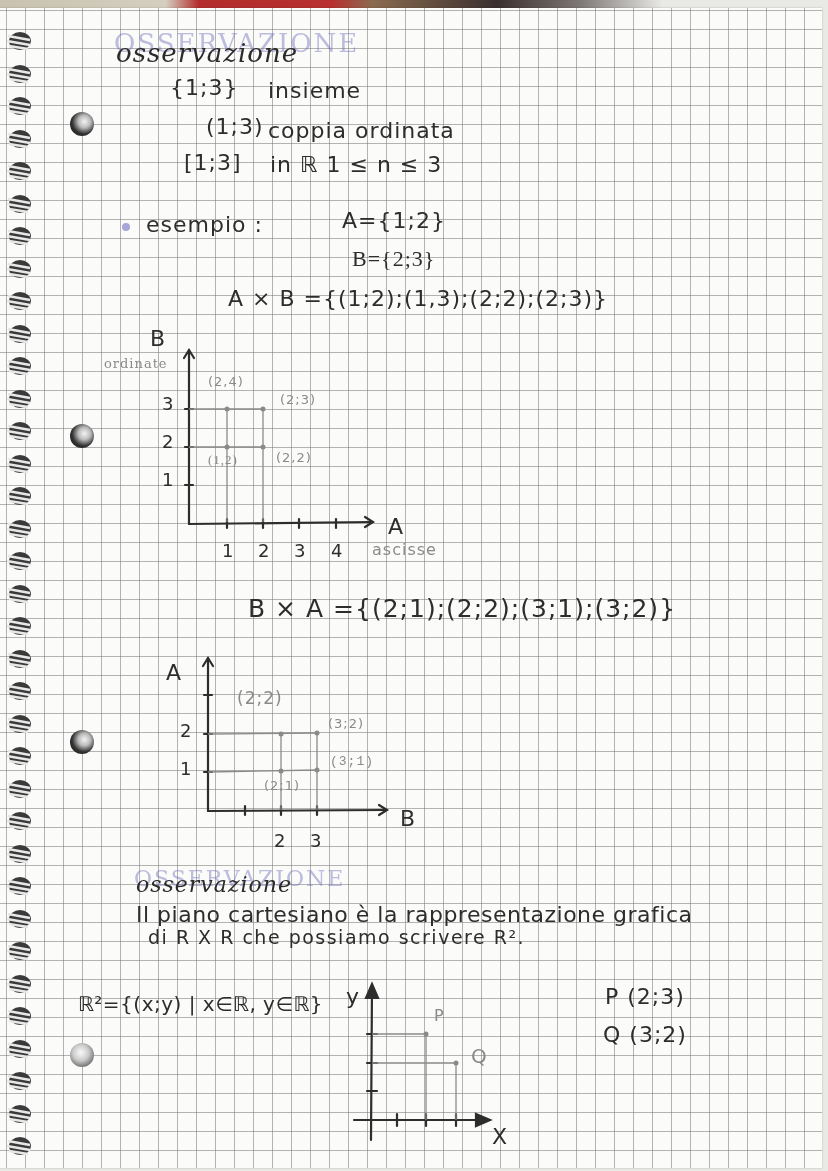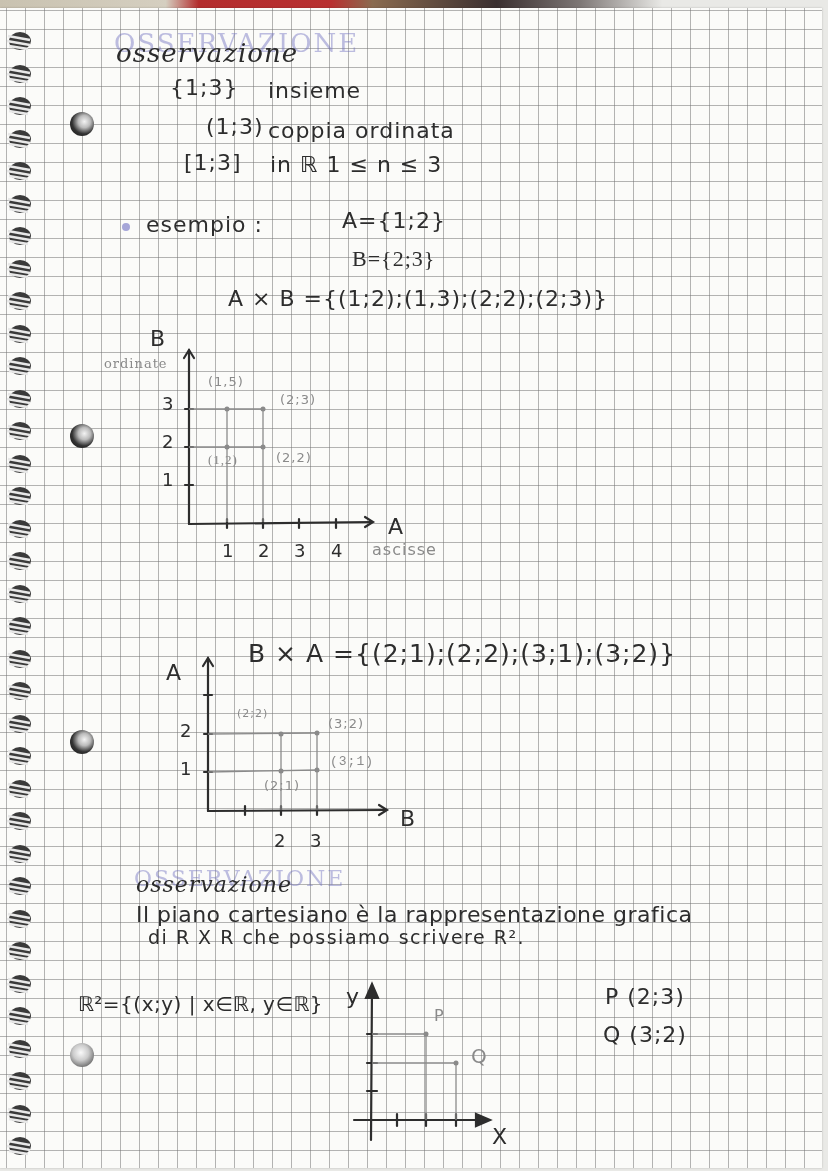--- a/index.html
+++ b/index.html
@@ -217,21 +217,21 @@
 <div class="t gray" style="left:104px; top:356px; font-size:13px; font-family:'DejaVu Serif',serif;">ordinate</div>
 <div class="t f18" style="left:162px; top:393px;">3</div>
 <div class="t f18" style="left:162px; top:431px;">2</div>
 <div class="t f18" style="left:162px; top:469px;">1</div>
 <div class="t f18" style="left:222px; top:540px;">1</div>
 <div class="t f18" style="left:258px; top:540px;">2</div>
 <div class="t f18" style="left:294px; top:540px;">3</div>
 <div class="t f18" style="left:331px; top:540px;">4</div>
 <div class="t f22" style="left:388px; top:514px;">A</div>
 <div class="t gray" style="left:372px; top:540px; font-size:16px;">ascisse</div>
-<div class="t gray" style="left:208px; top:374px; font-size:13px;">(1,5)</div>
+<div class="t gray" style="left:208px; top:374px; font-size:13px;">(2,4)</div>
 <div class="t gray" style="left:280px; top:392px; font-size:13px;">(2;3)</div>
 <div class="t gray" style="left:208px; top:452px; font-size:13px;font-family:Liberation Serif, serif;">(1,2)</div>
 <div class="t gray" style="left:276px; top:450px; font-size:13px;">(2,2)</div>
 
 <svg class="draw" width="828" height="1171">
 
   <g stroke="#2d2d2d" stroke-width="2.2" fill="none" stroke-linecap="round">
     <line x1="189" y1="524" x2="189" y2="350"></line>
     <polyline points="184,358 189,350 194,358"></polyline>
     <line x1="189" y1="524" x2="372" y2="522"></line>
@@ -299,28 +299,28 @@
     <line x1="426" y1="1034" x2="426" y2="1120"></line>
     <line x1="372" y1="1063" x2="456" y2="1063"></line>
     <line x1="456" y1="1063" x2="456" y2="1120"></line>
   </g>
   <g fill="#8a8a8a">
     <circle cx="426" cy="1034" r="2.5"></circle>
       <circle cx="456" cy="1063" r="2.5"></circle>
   </g>
 </svg>
 
-<div class="t f26" style="left:248px; top:594px;margin-top:45px;">B × A ={(2;1);(2;2);(3;1);(3;2)}</div>
+<div class="t f26" style="left:248px; top:594px;">B × A ={(2;1);(2;2);(3;1);(3;2)}</div>
 <div class="t f22" style="left:166px; top:660px;">A</div>
 <div class="t f18" style="left:180px; top:720px;">2</div>
 <div class="t f18" style="left:180px; top:758px;">1</div>
 <div class="t f18" style="left:274px; top:830px;">2</div>
 <div class="t f18" style="left:310px; top:830px;">3</div>
 <div class="t f22" style="left:400px; top:806px;">B</div>
-<div class="t gray" style="left:237px; top:707px; font-size:11px;">(2;2)</div>
+<div class="t gray" style="left:237px; top:688px; font-size:17px;">(2;2)</div>
 <div class="t gray" style="left:328px; top:716px; font-size:13px;">(3;2)</div>
 <div class="t gray" style="left:330px; top:754px; font-size:13px;font-family:Liberation Mono, monospace;">(3;1)</div>
 <div class="t gray" style="left:264px; top:778px; font-size:13px;">(2;1)</div>
 
 <div class="ghost" style="left:134px; top:866px; font-size:22px;">OSSERVAZIONE</div>
 <div class="t title-osserv" style="left:136px; top:872px; font-size:22px;">osservazione</div>
 <div class="t f22" style="left:136px; top:902px; letter-spacing:0.5px;">Il piano cartesiano è la rappresentazione grafica</div>
 <div class="t" style="left:148px; top:926px; font-size:19px; letter-spacing:1.5px;">di R X R che possiamo scrivere R².</div>
 
 <div class="t" style="left:78px; top:992px; font-size:20px; letter-spacing:0.5px;">ℝ²={(x;y) | x∈ℝ, y∈ℝ}</div>

